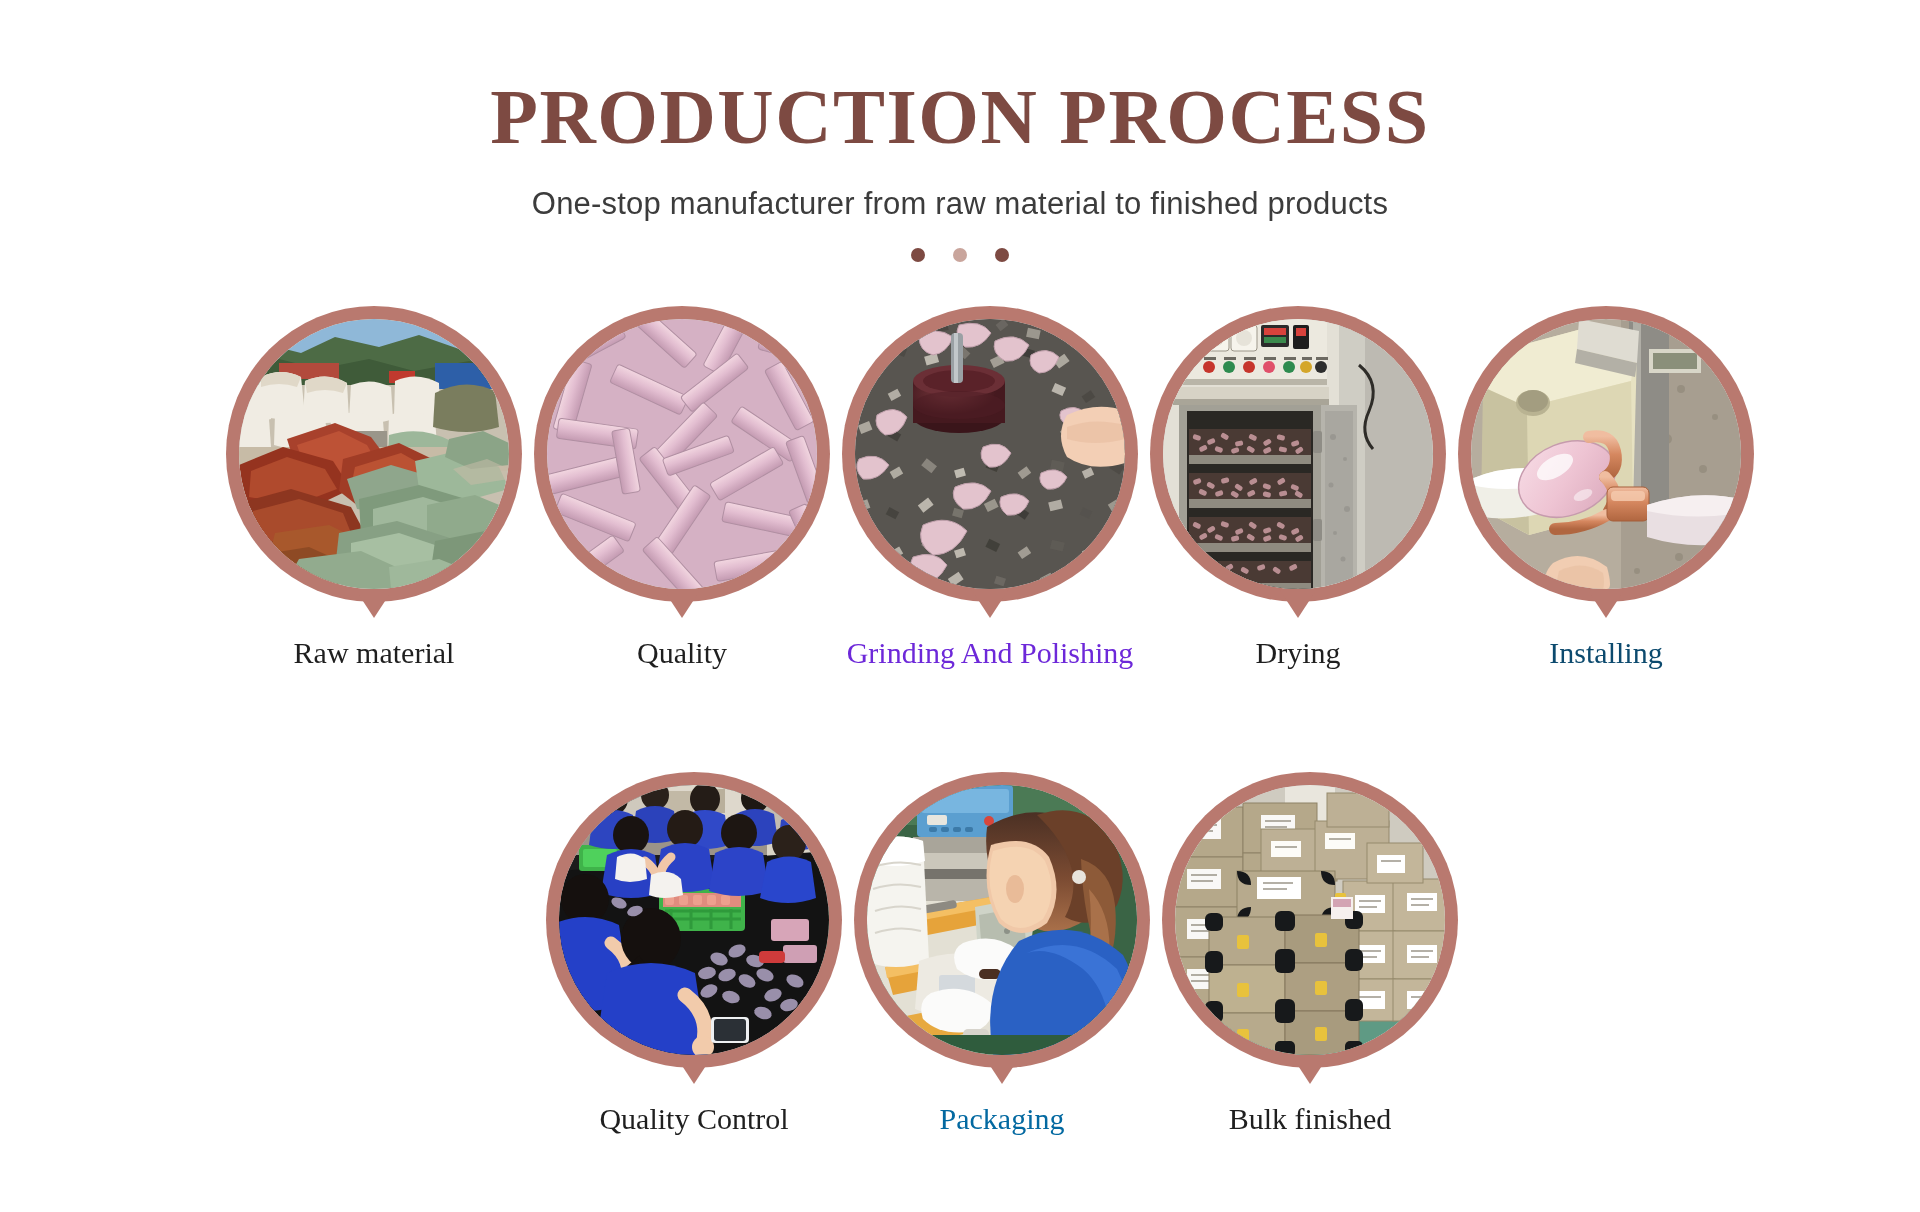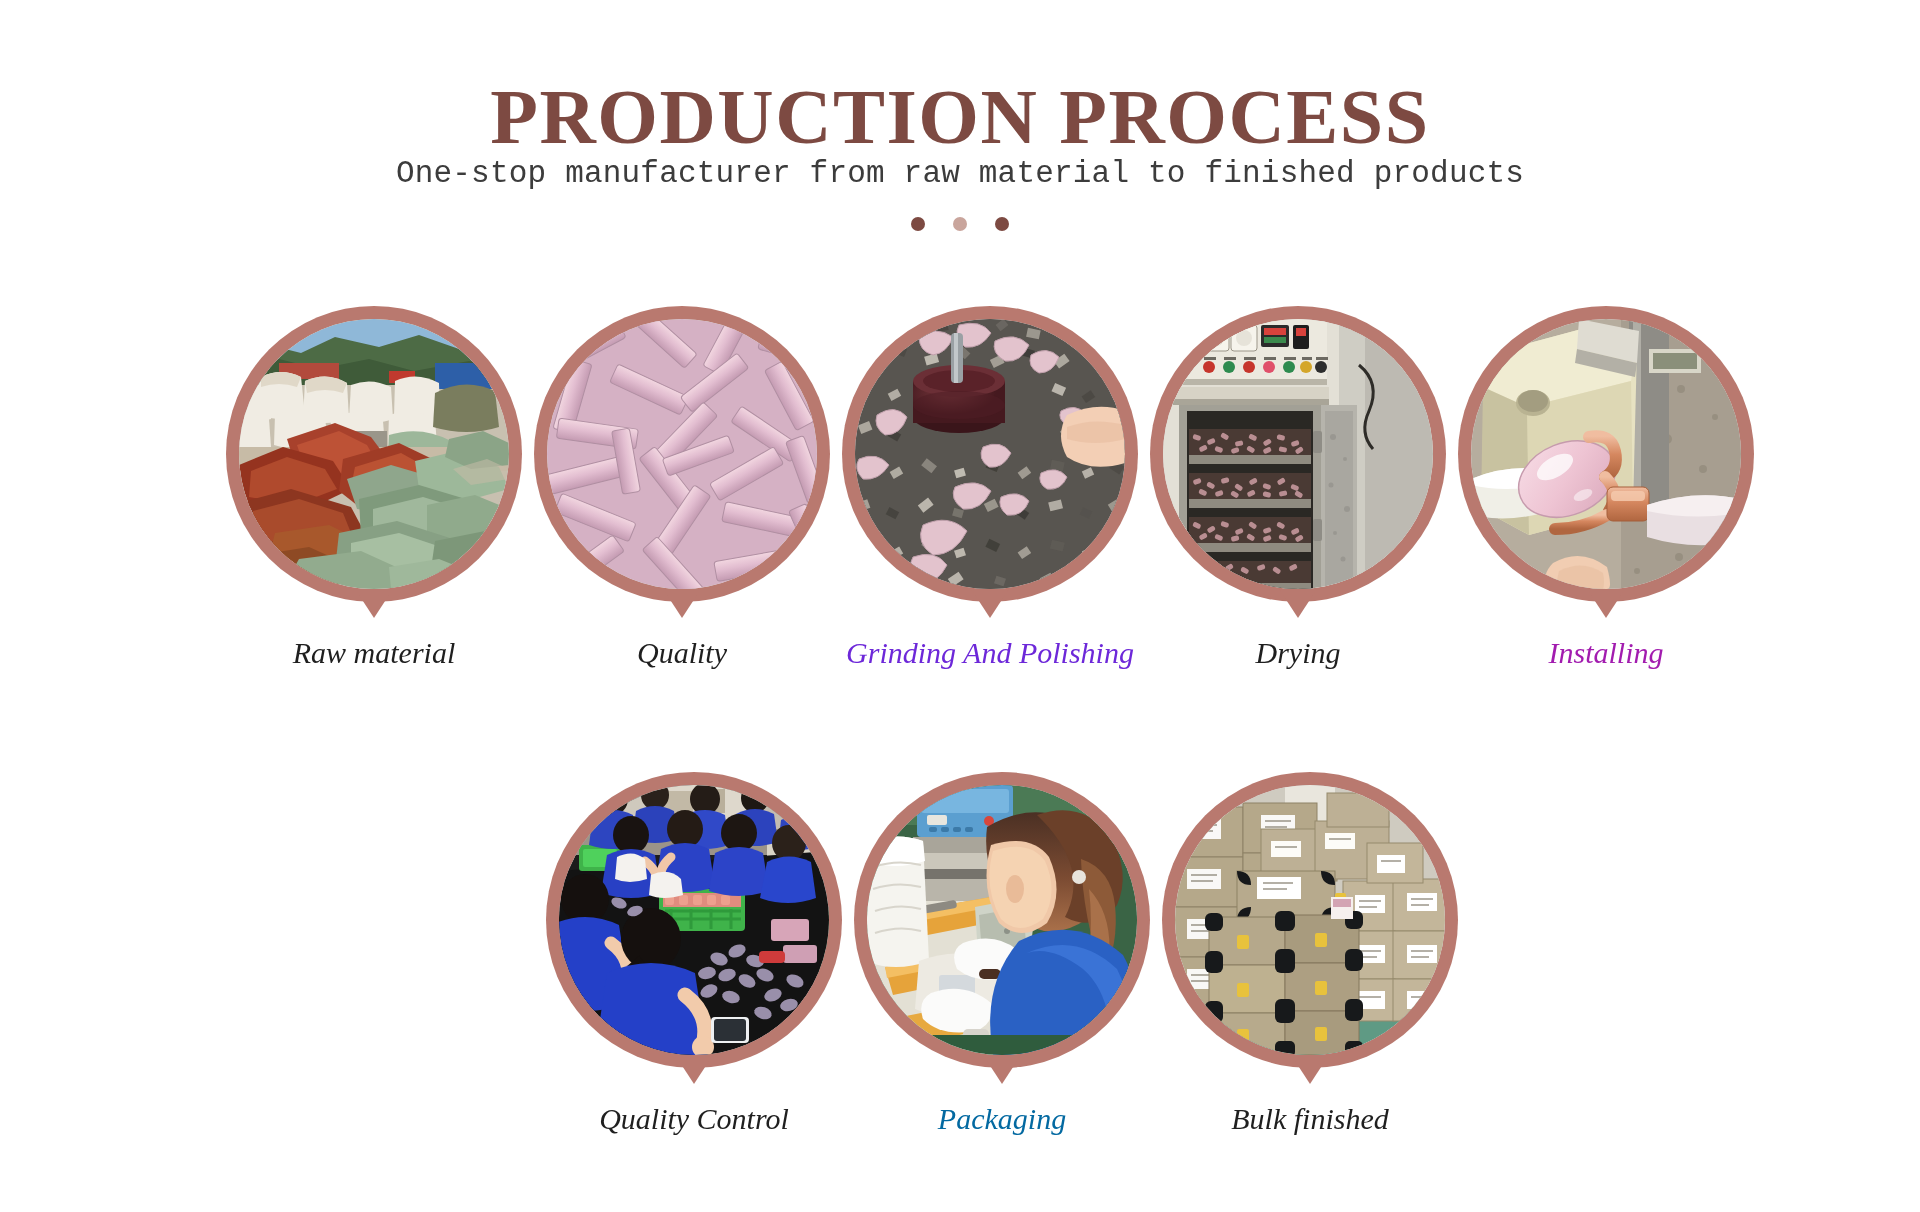--- a/index.html
+++ b/index.html
@@ -20,40 +20,40 @@
   .header{ text-align:center; padding-top:78px; }
   .title{
     font-family:"Liberation Serif", serif;
     font-weight:bold;
     font-size:78px;
     letter-spacing:1.5px;
     color:#7d4a42;
     line-height:1;
   }
   .subtitle{
-    font-family:Liberation Mono, monospace;
+    margin-top:30px;
+    font-family:Liberation Sans, sans-serif;
     font-size:31px;
     color:#3c3c3c;
     letter-spacing:0.2px;
   }
   .dots{
     margin-top:26px;
     display:flex;
     justify-content:center;
     align-items:center;
     gap:28px;
   }
   .dot{ width:14px; height:14px; border-radius:50%; }
 
   
   .row{
     position:absolute;
     display:flex;
     align-items:center;
-    font-style:italic;
   }
   .row-1{ top:306px; left:220px; }
   .row-2{ top:772px; left:540px; }
 
   .step{
     position:relative;
     width:308px;
     display:flex;
     flex-direction:column;
     align-items:center;
@@ -638,21 +638,21 @@
 
               <path d="M176 186 q48-16 94 -6 l0 42 q-48 10 -94 -4 z" fill="#e9dfe2"></path>
               <path d="M176 186 q48-16 94 -6 l0 14 q-48 8 -94 -2 z" fill="#f6eff0"></path>
 
               <path d="M82 244 q28-16 54 4 q6 22 0 22 l-60 0 q-6-14 6 -26 z" fill="#f1cdb2"></path>
               <path d="M88 252 q24-12 44 2 q2 10 0 16 l-48 0 z" fill="#e5bd9f" opacity=".55"></path>
             </g>
           </svg>
         </div>
       </div>
-      <div class="step-label" style="color: #a21caf;">Installing</div>
+      <div class="step-label" style="color: #0c4a6e;">Installing</div>
     </div>
 
   </div>
 
   <div class="row row-2">
 
     <div class="step">
       <div class="bubble">
         <div class="ring" style="background: rgb(185, 121, 111);"></div>
         <div class="tail" style="border-top-color: rgb(185, 121, 111);"></div>

